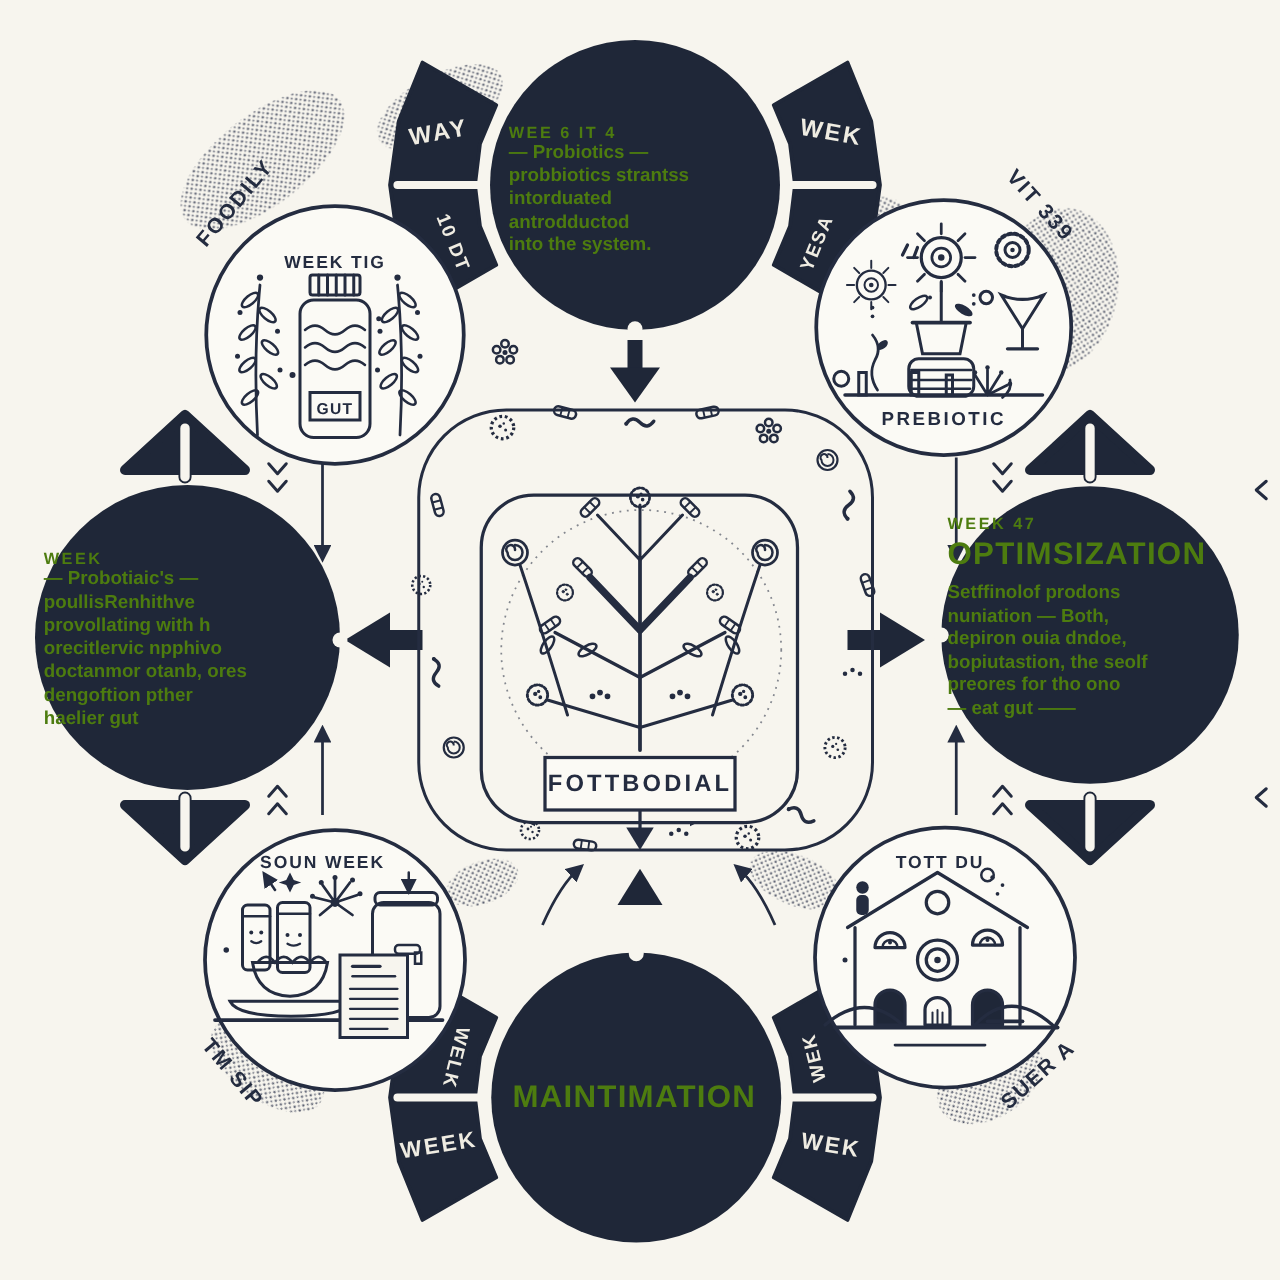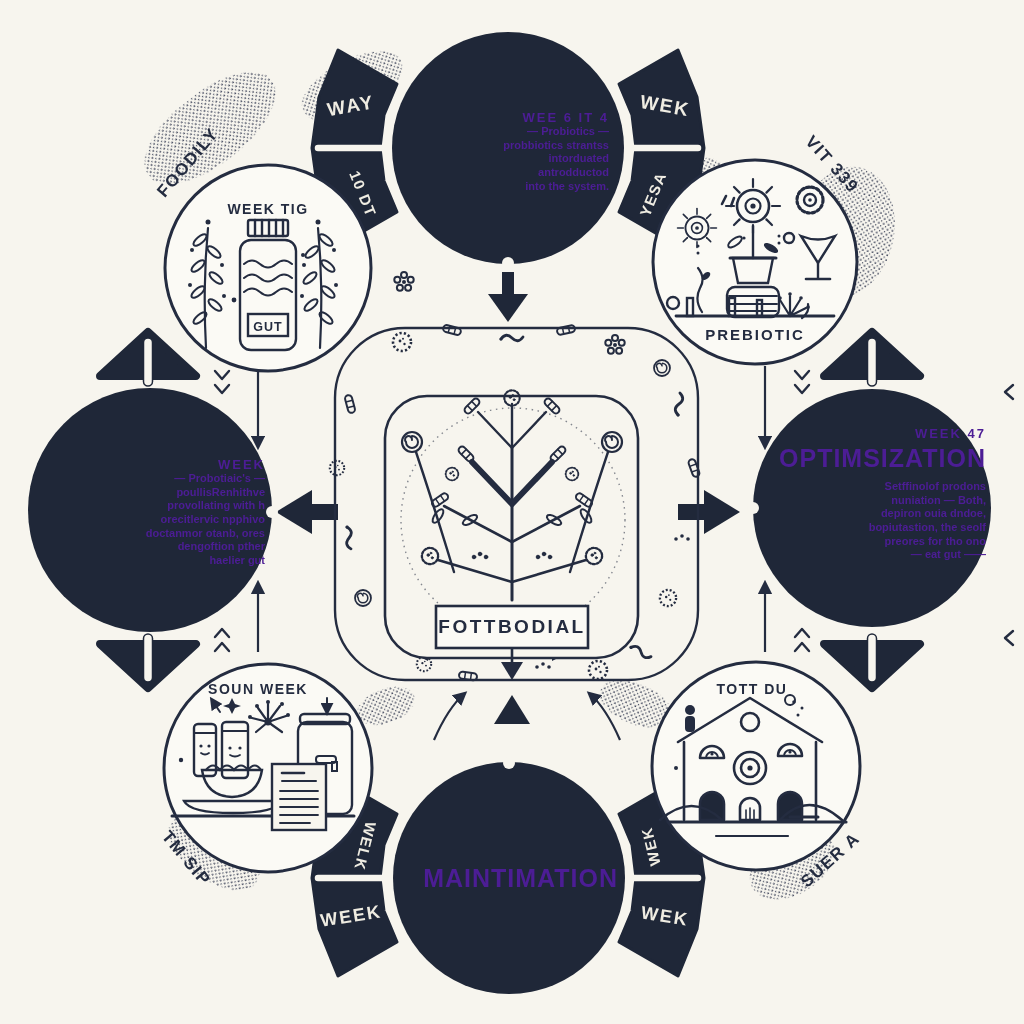--- a/index.html
+++ b/index.html
@@ -1,22 +1,22 @@
 <!DOCTYPE html>
 <html><head>
 <meta charset="utf-8">
 <style>
   html,body{margin:0;padding:0;background:#f7f5ee;}
   .canvas{position:relative;width:1024px;height:1024px;background:#f7f5ee;overflow:hidden;
           font-family:"Liberation Sans",sans-serif;}
   .canvas svg{position:absolute;left:0;top:0;}
-  .phase{position:absolute;transform:translate(-50%,-50%);text-align:right;color:#4c1d95;z-index:5;}
+  .phase{position:absolute;transform:translate(-50%,-50%);text-align:left;color:#4d7c0f;z-index:5;}
   .ph-week{font-size:13px;font-weight:700;letter-spacing:2px;}
   .ph-title{font-size:25px;font-weight:700;letter-spacing:1px;margin:3px 0 7px;}
-  .ph-body{font-size:11px;font-weight:700;line-height:1.24;white-space:pre-line;}
+  .ph-body{font-size:15px;font-weight:700;line-height:1.24;white-space:pre-line;}
 </style>
 </head>
 <body>
 
 <div class="canvas">
 
 <svg width="1024" height="1024" viewBox="0 0 1024 1024">
 <defs>
   <marker id="mArr" viewBox="0 0 10 10" refX="7" refY="5" markerWidth="6.5" markerHeight="6.5" orient="auto-start-reverse">
     <path d="M0,0 L10,5 L0,10 Z" fill="#242c40"></path>

